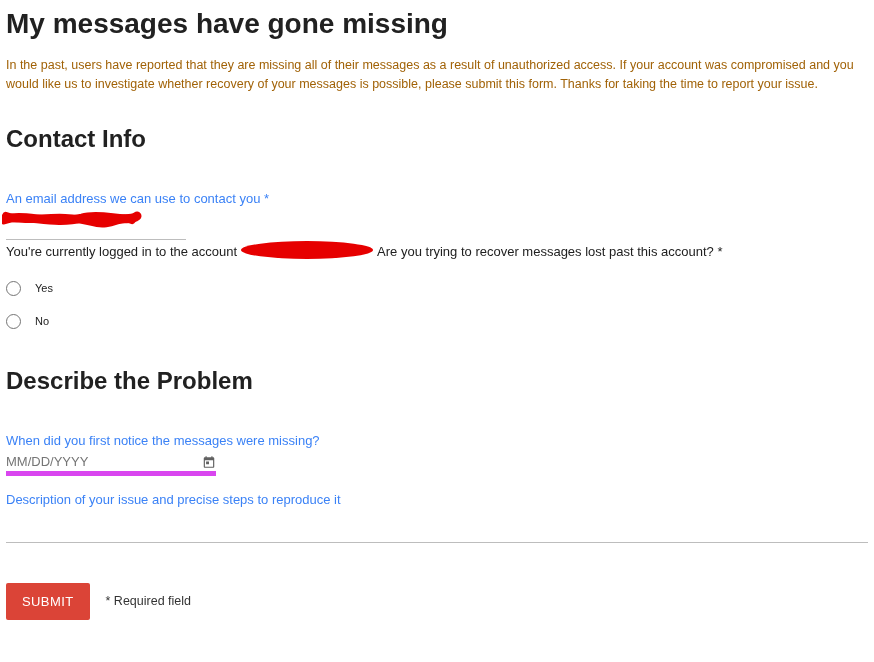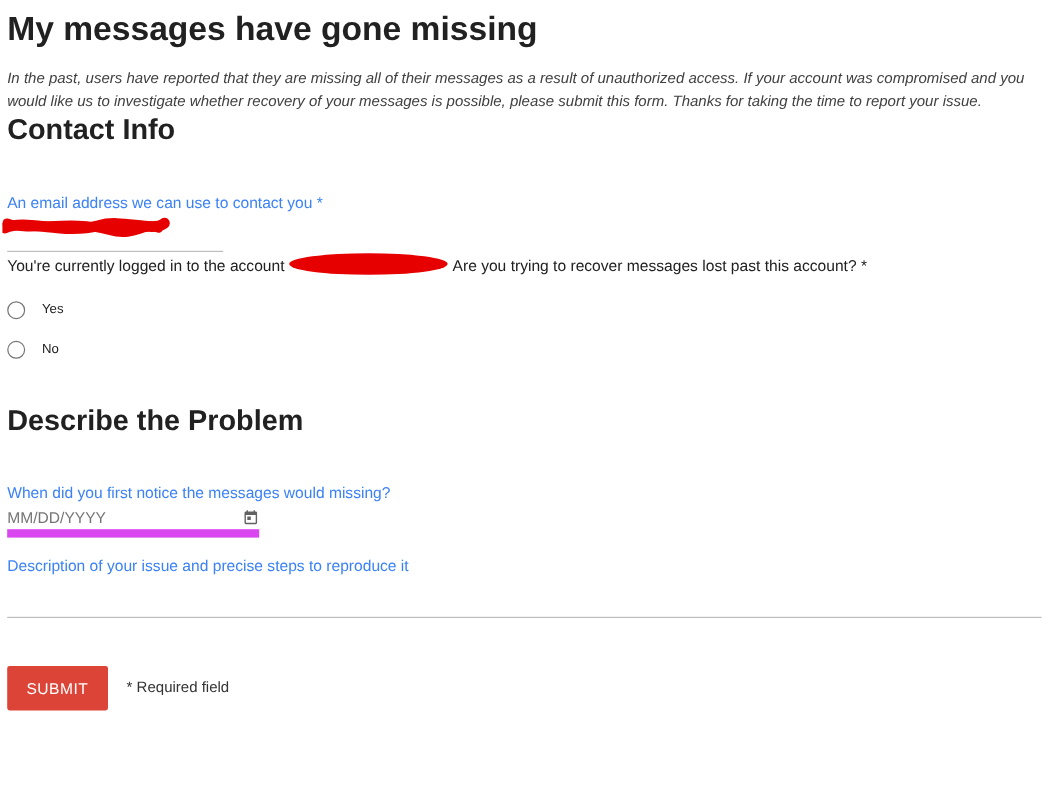--- a/index.html
+++ b/index.html
@@ -11,23 +11,23 @@
       width: 874px;
     }
     h1 {
       font-size: 28px;
       font-weight: 700;
       color: #212121;
       margin-bottom: 16px;
     }
     .intro {
       font-size: 12.5px;
-      color: #404040;
+      color: #a16207;
       line-height: 1.55;
-      font-style: italic;
+      margin-bottom: 30px;
     }
     h2 {
       font-size: 24px;
       font-weight: 700;
       color: #212121;
       margin-bottom: 38px;
     }
     .field-label {
       font-size: 13px;
       color: #3b82f6;
@@ -68,22 +68,22 @@
       background: #fff;
       cursor: pointer;
     }
     .radio-label {
       font-size: 11px;
       color: #212121;
     }
     .section-gap { margin-top: 38px; }
     .date-wrap {
       display: flex;
-      align-items: flex-start;
-      border-bottom: 7px solid #d946ef;
+      align-items: flex-end;
+      border-bottom: 5px solid #d946ef;
       width: 210px;
       padding-bottom: 2px;
       margin-top: 6px;
     }
     .date-input {
       border: none;
       font-size: 13px;
       outline: none;
       background: transparent;
       flex: 1;
@@ -159,21 +159,21 @@
   <span class="radio-label">Yes</span>
 </div>
 <div class="radio-row">
   <div class="radio-circle"></div>
   <span class="radio-label">No</span>
 </div>
 
 <h2 class="section-gap">Describe the Problem</h2>
 
 <div>
-  <div class="field-label">When did you first notice the messages would missing?</div>
+  <div class="field-label">When did you first notice the messages were missing?</div>
   <div class="date-wrap">
     <input class="date-input" placeholder="MM/DD/YYYY" style="">
     <svg class="cal-icon" viewBox="0 0 24 24">
       <path d="M19 4h-1V2h-2v2H8V2H6v2H5C3.9 4 3 4.9 3 6v14c0 1.1.9 2 2 2h14c1.1 0 2-.9 2-2V6C21 4.9 20.1 4 19 4zM19 20H5V9h14V20zM7 11h5v5H7V11z"></path>
     </svg>
   </div>
 </div>
 
 <div class="desc-field">
   <div class="field-label">Description of your issue and precise steps to reproduce it</div>

